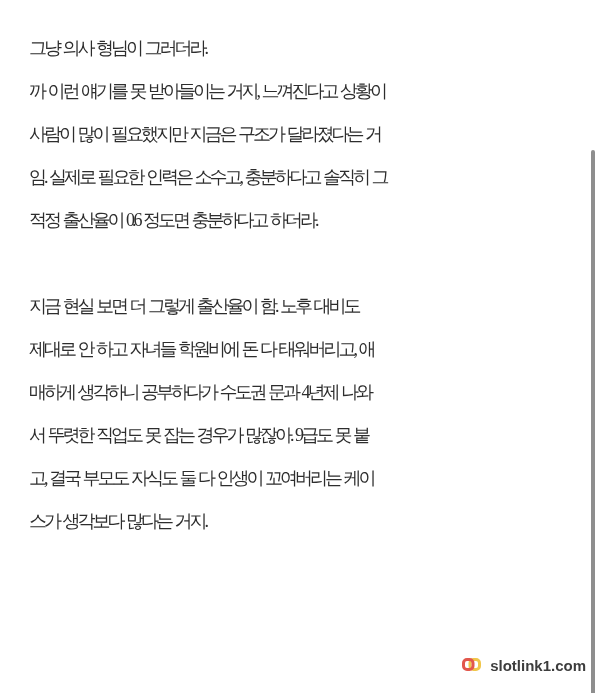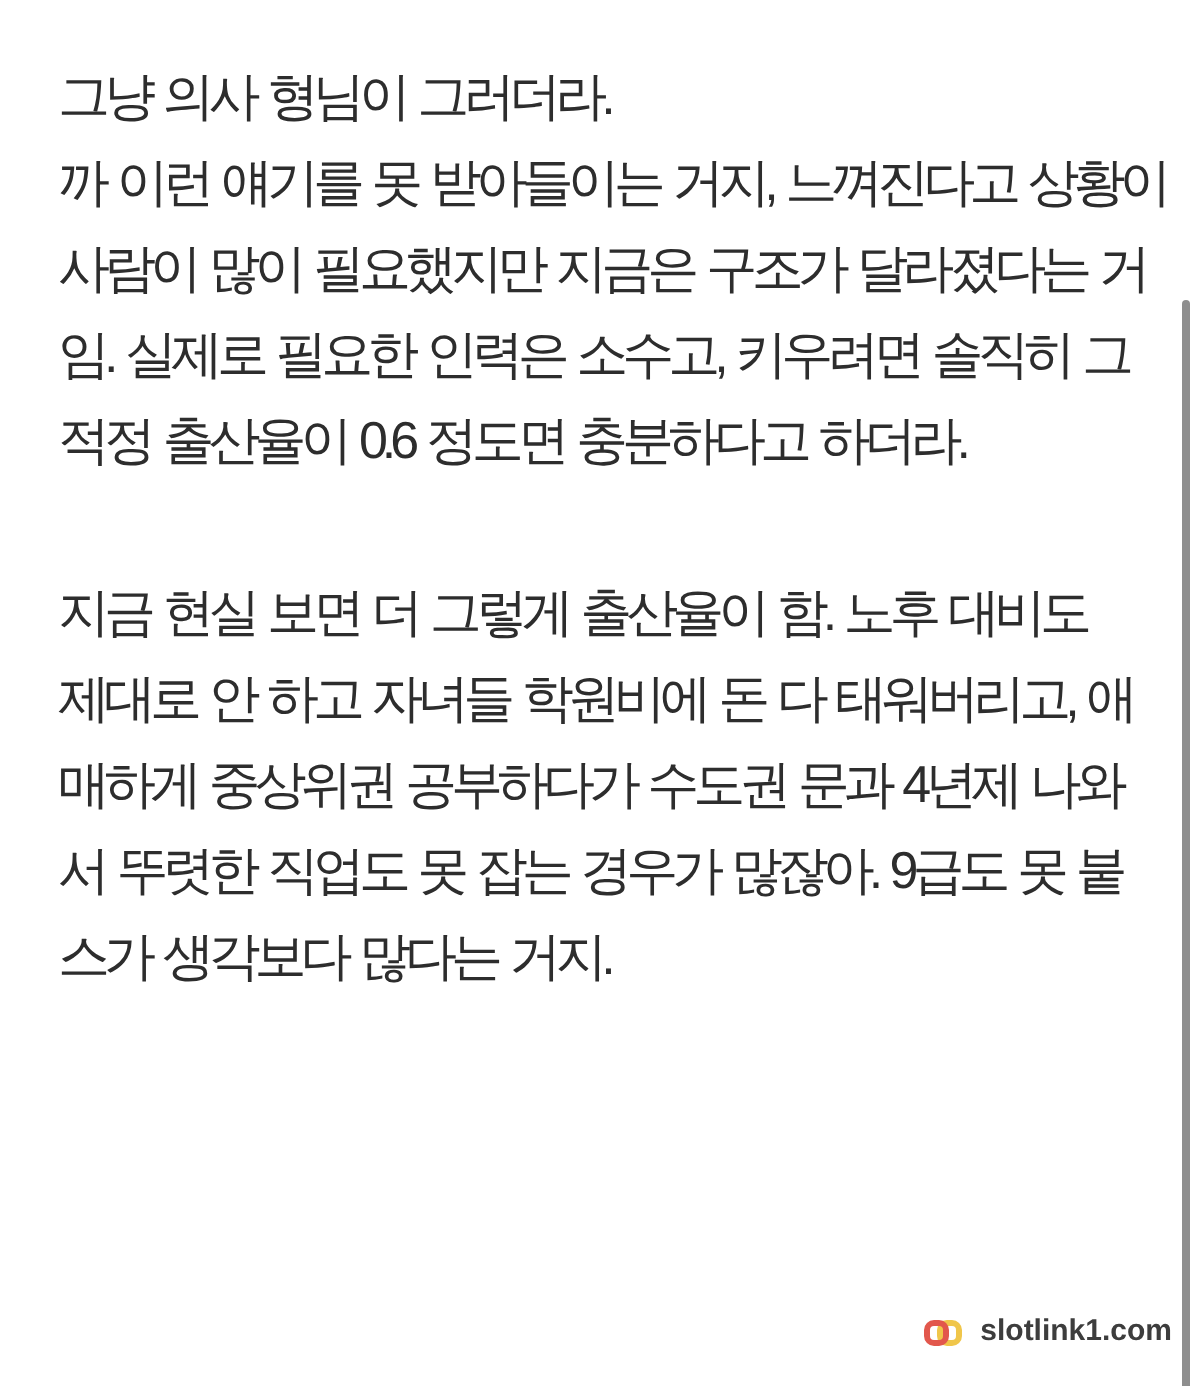--- a/index.html
+++ b/index.html
@@ -16,35 +16,36 @@
   }
   .content {
     position: absolute;
     top: 27px;
     left: 29px;
     width: 560px;
   }
   .line {
     height: 43px;
     line-height: 43px;
-    font-size: 26px;
+    font-size: 18px;
     letter-spacing: -3px;
     word-spacing: 2px;
     white-space: nowrap;
     color: var(--text, #2d2d2d);
+    font-family: Liberation Serif, serif;
   }
   .para-gap {
     height: 43px;
   }
   .watermark {
     position: absolute;
     right: 14px;
     bottom: 19px;
     display: flex;
-    align-items: flex-end;
+    align-items: flex-start;
     gap: 9px;
   }
   .watermark-label {
     font-size: 15px;
     font-weight: bold;
     letter-spacing: 0;
     color: var(--watermark_text, #3d3d3d);
     text-shadow: 0 0 2px #ffffff, 0 0 4px #ffffff, 1px 1px 2px #ffffff;
   }
   .scrollbar-thumb {
@@ -57,27 +58,28 @@
     background: var(--scrollbar, #8e8e8e);
   }
 </style>
 </head>
 <body>
 
 <div class="content">
   <div class="line">그냥 의사 형님이 그러더라.</div>
   <div class="line">까 이런 얘기를 못 받아들이는 거지, 느껴진다고 상황이</div>
   <div class="line">사람이 많이 필요했지만 지금은 구조가 달라졌다는 거</div>
-  <div class="line">임. 실제로 필요한 인력은 소수고, 키우려면 솔직히 그</div>
+  <div class="line">임. 실제로 필요한 인력은 소수고, 충분하다고 솔직히 그</div>
   <div class="line">적정 출산율이 0.6 정도면 충분하다고 하더라.</div>
   <div class="para-gap"></div>
   <div class="line">지금 현실 보면 더 그렇게 출산율이 함. 노후 대비도</div>
   <div class="line">제대로 안 하고 자녀들 학원비에 돈 다 태워버리고, 애</div>
-  <div class="line">매하게 중상위권 공부하다가 수도권 문과 4년제 나와</div>
+  <div class="line">매하게 생각하니 공부하다가 수도권 문과 4년제 나와</div>
   <div class="line">서 뚜렷한 직업도 못 잡는 경우가 많잖아. 9급도 못 붙</div>
+  <div class="line">고, 결국 부모도 자식도 둘 다 인생이 꼬여버리는 케이</div>
   <div class="line">스가 생각보다 많다는 거지.</div>
 </div>
 
 <div class="watermark">
   <span style="display:inline-flex;">
     <svg width="19" height="15" viewBox="0 0 38 30">
       <rect x="16" y="5" width="19" height="20" rx="7" fill="none" stroke-width="6" stroke="#f0c64a"></rect>
       <rect x="3" y="5" width="19" height="20" rx="7" fill="none" stroke-width="6" stroke="#e2574c"></rect>
     </svg>
   </span>

